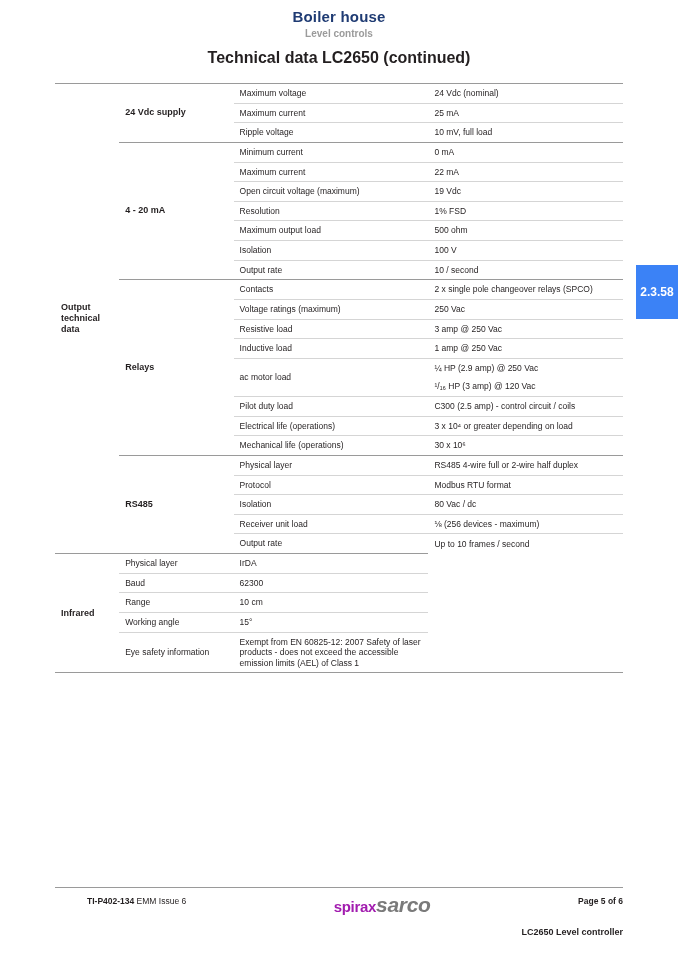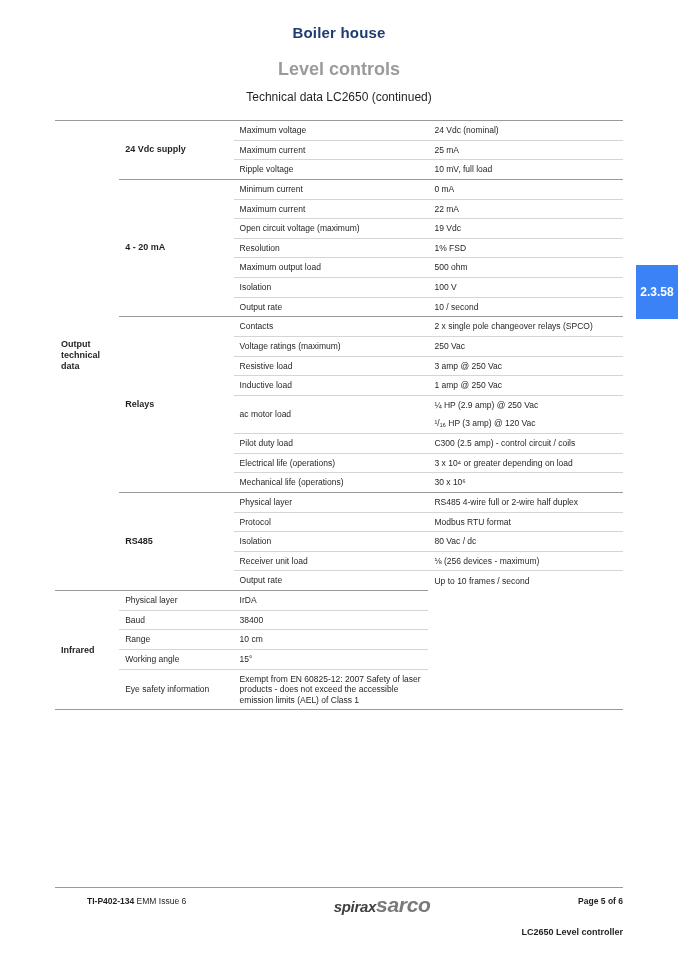--- a/index.html
+++ b/index.html
@@ -19,38 +19,38 @@
   .page {
     position: relative;
     width: 678px;
     height: 959px;
     padding: 0;
   }
 
   
   .doc-header {
     text-align: center;
-    padding-top: 24px;
+    padding-top: 8px;
   }
   .doc-title {
     font-size: 15px;
     font-weight: bold;
     color: #1f3b73;
     letter-spacing: 0.2px;
     margin: 0;
   }
   .doc-subtitle {
-    font-size: 18px;
+    font-size: 10px;
     font-weight: bold;
     color: #9b9b9b;
-    margin: 18px 0 0 0;
+    margin: 3px 0 0 0;
   }
   .doc-section-title {
-    font-size: 12px;
-    font-weight: normal;
+    font-size: 16px;
+    font-weight: bold;
     color: #231f20;
     margin: 10px 0 16px 0;
   }
 
   
   .side-tab {
     position: absolute;
     right: 0;
     top: 265px;
     width: 42px;
@@ -113,22 +113,21 @@
   .footer-left b { font-weight: bold; }
   .footer-right { font-size: 8.5px; font-weight: bold; }
   .logo {
     text-align: center;
     line-height: 1;
     margin-top: -2px;
   }
   .logo .spirax {
     font-size: 15px;
     font-weight: bold;
-    color: #404040;
-    font-style: italic;
+    color: #a21caf;
     letter-spacing: -0.3px;
   }
   .logo .sarco {
     font-size: 21px;
     font-weight: bold;
     color: #7a7a7a;
     font-style: italic;
     letter-spacing: -0.3px;
   }
   .footer-caption {
@@ -259,21 +258,21 @@
           <td class="col-d">Up to 10 frames / second</td>
         </tr>
 
         <tr class="grp-top">
           <td class="col-b grp-label" rowspan="5">Infrared</td>
           <td class="col-c">Physical layer</td>
           <td class="col-d">IrDA</td>
         </tr>
         <tr class="row-line">
           <td class="col-c">Baud</td>
-          <td class="col-d">38400</td>
+          <td class="col-d">62300</td>
         </tr>
         <tr class="row-line">
           <td class="col-c">Range</td>
           <td class="col-d">10 cm</td>
         </tr>
         <tr class="row-line">
           <td class="col-c">Working angle</td>
           <td class="col-d">15°</td>
         </tr>
         <tr class="row-line">

